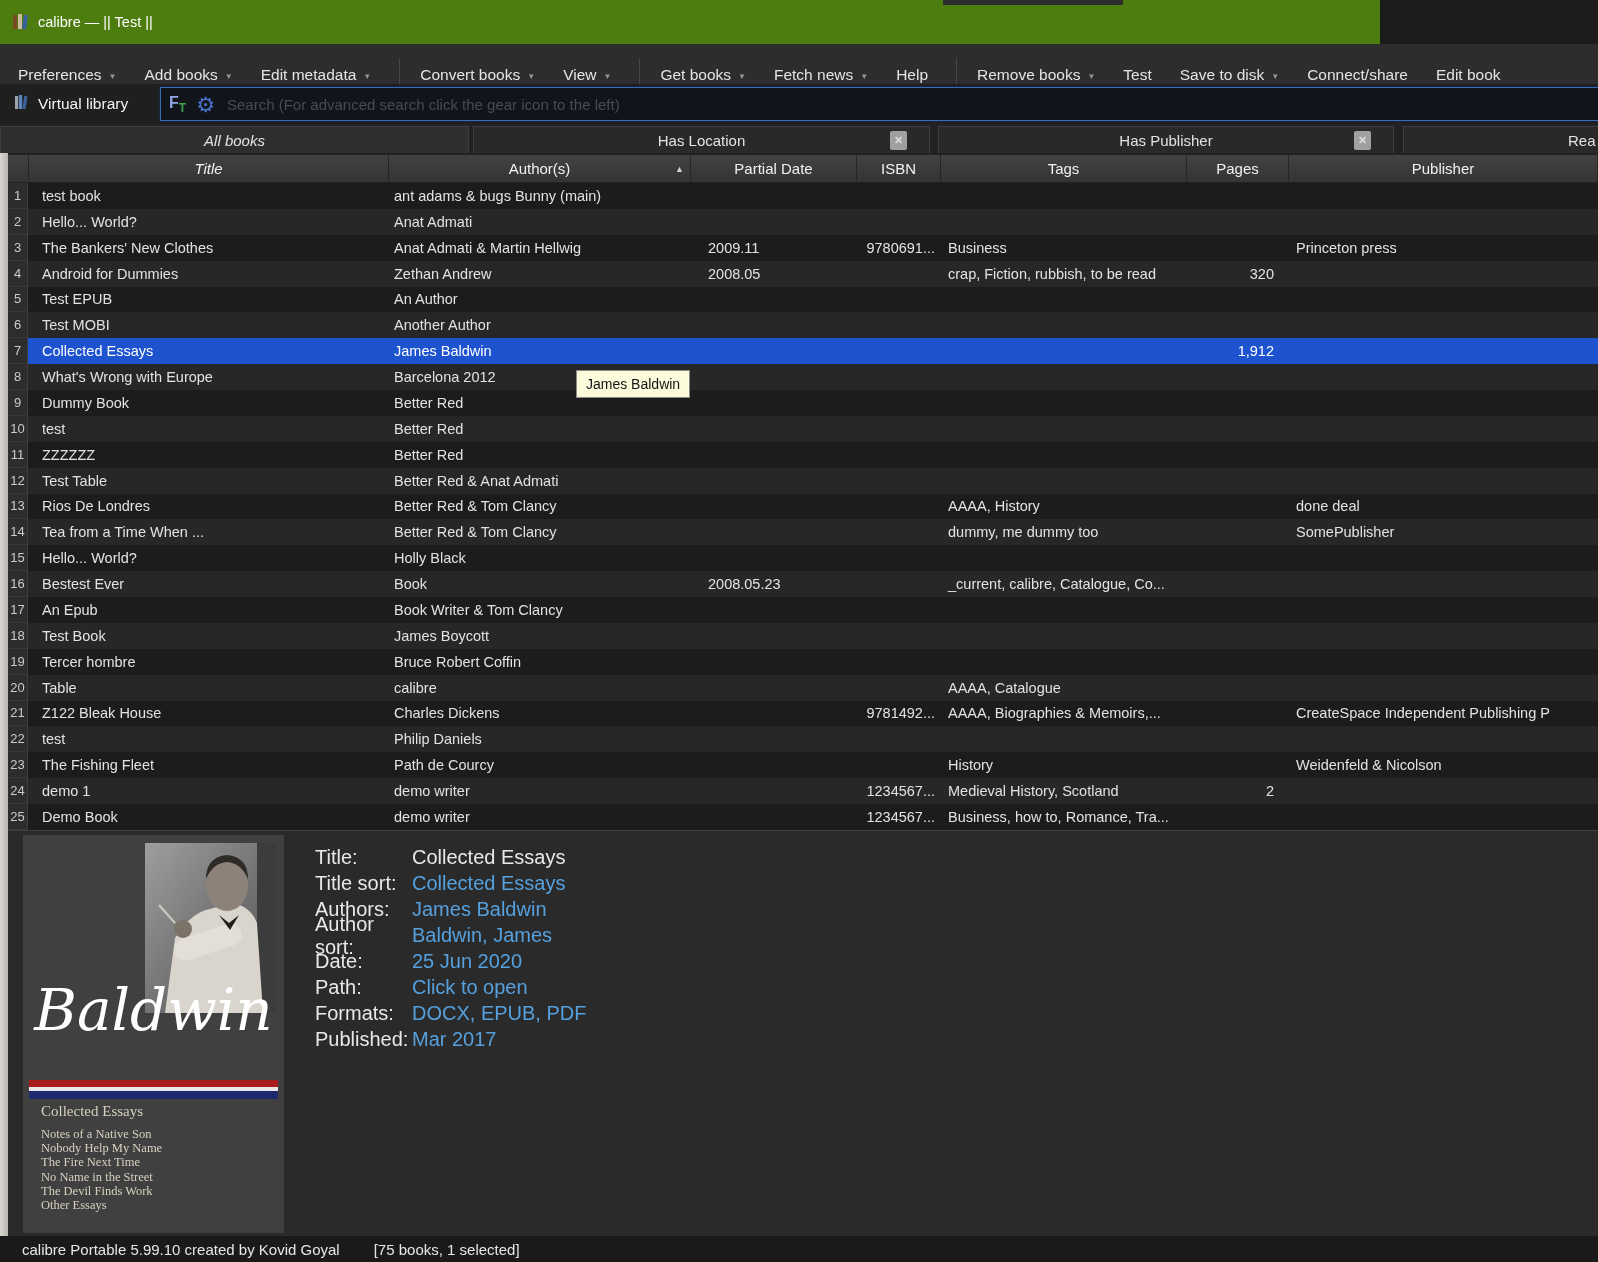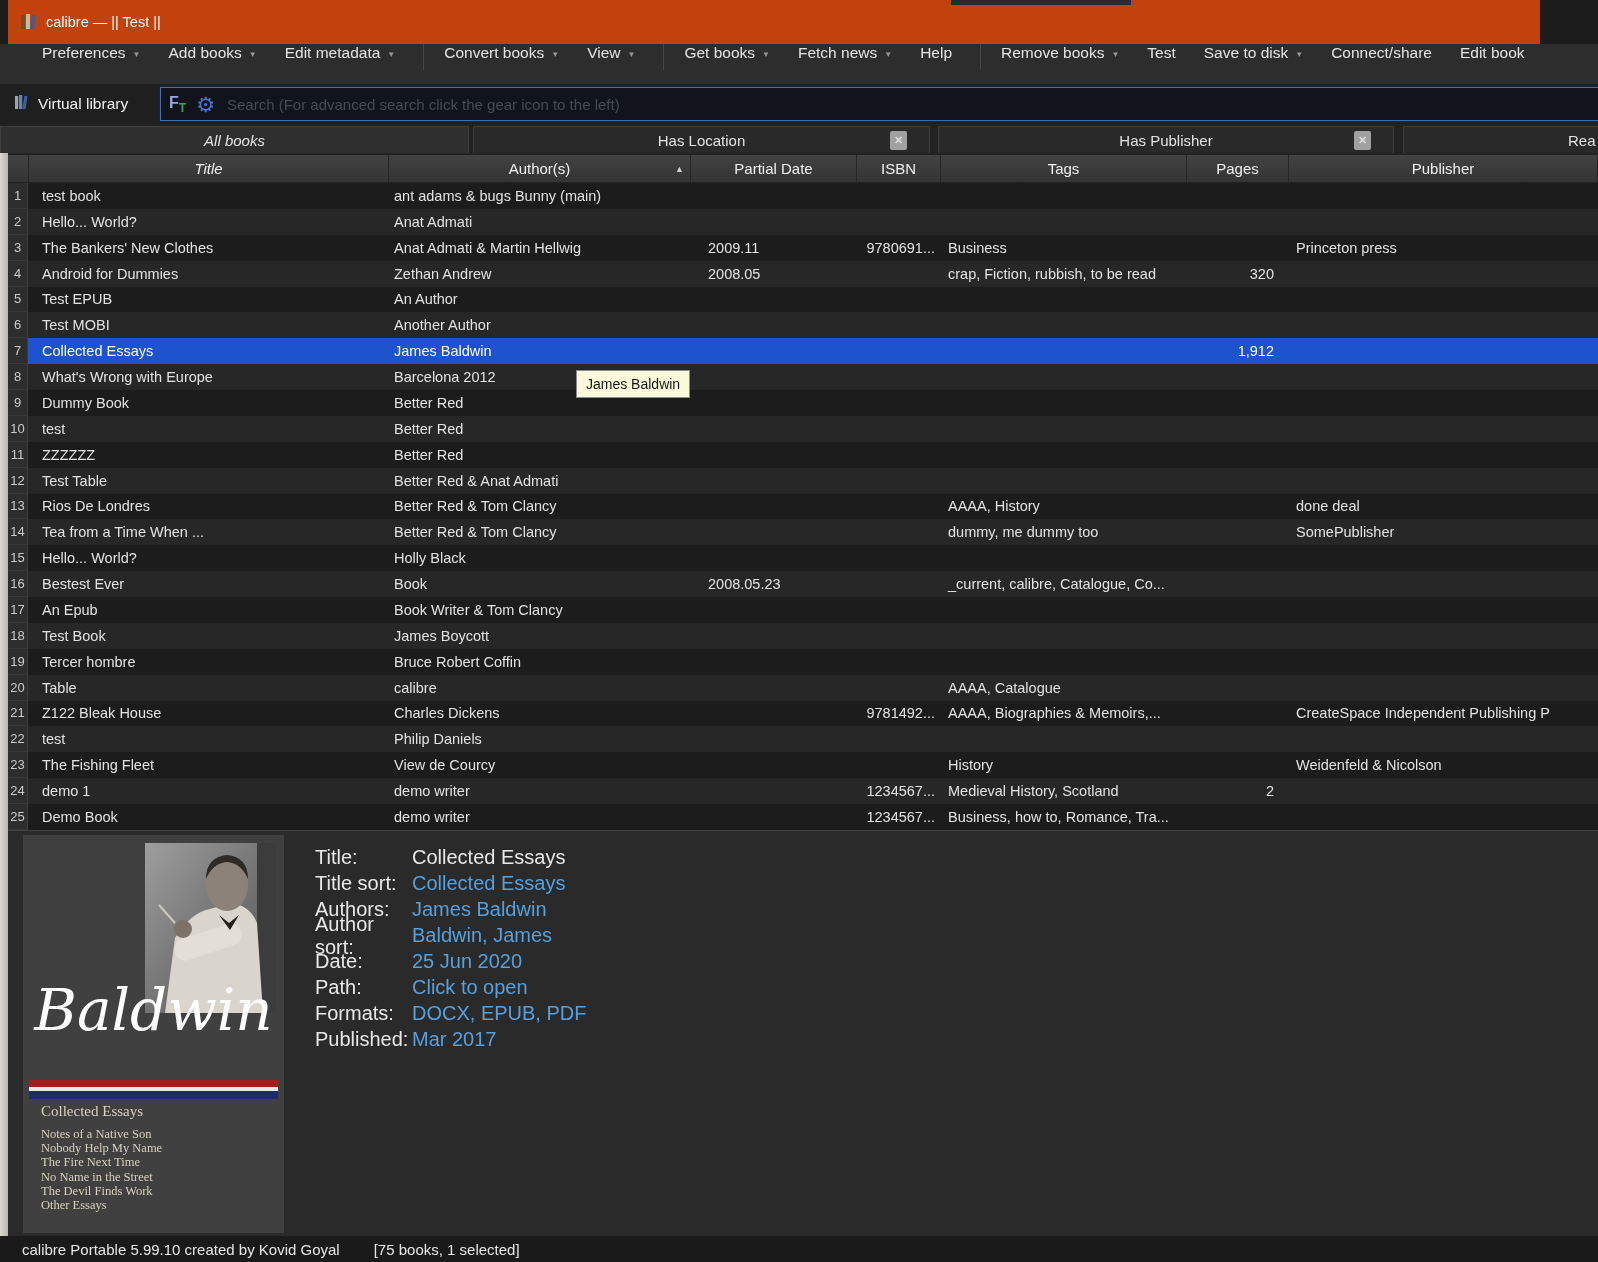--- a/index.html
+++ b/index.html
@@ -1,28 +1,28 @@
 <!DOCTYPE html>
 <html><head>
 <meta charset="utf-8">
 <style>
   html,body{margin:0;padding:0;}
   body{width:1598px;height:1262px;position:relative;background:#1c1c1c;
        font-family:"Liberation Sans",sans-serif;overflow:hidden;-webkit-font-smoothing:antialiased;}
   .abs{position:absolute;}
 
   
-  #titlebar{left:8px;top:0;width:1532px;height:44px;background:#c2410c;}
+  #titlebar{left:0;top:0;width:1380px;height:44px;background:#4d7c0f;}
   #titlebar-notch{left:943px;top:0;width:180px;height:5px;background:#2b2b2b;}
   #app-icon{left:11px;top:11px;width:20px;height:20px;}
   #win-title{left:38px;top:0;height:44px;line-height:44px;color:#fff;font-size:14.5px;}
 
   
   #toolbar{left:0;top:44px;width:1598px;height:40px;background:#2d2d2d;display:flex;
-           align-items:flex-start;padding-left:32px;box-sizing:border-box;color:#e4e4e4;font-size:15.5px;}
+           align-items:flex-end;padding-left:8px;box-sizing:border-box;color:#e4e4e4;font-size:15.5px;}
   .tbitem{display:flex;align-items:center;padding:0 10px;margin-right:8px;white-space:nowrap;cursor:default;}
   .tbarrow{font-size:8px;color:#969696;margin-left:7px;padding-top:3px;}
   .tbsep{width:1px;height:26px;background:#474747;margin:0 10px;flex-shrink:0;}
 
   
   #searchrow{left:0;top:84px;width:1598px;height:40px;background:#1f1f1f;}
   #vlib{left:14px;top:0;height:40px;display:flex;align-items:center;gap:8px;color:#f2f2f2;font-size:15.5px;}
   #searchbox{left:160px;top:3px;width:1434px;height:32px;background:#11151b;border:1px solid #3b6cb4;
              box-shadow:0 0 0 1px #16243f;display:flex;align-items:center;padding:0 8px;}
   #ft-icon{font-weight:bold;margin-right:10px;white-space:nowrap;}
@@ -446,21 +446,21 @@
       <div class="cell c1">Philip Daniels</div>
       <div class="cell c2"></div>
       <div class="cell c3"></div>
       <div class="cell c4"></div>
       <div class="cell c5"></div>
       <div class="cell c6"></div>
     </div>
     <div class="row odd">
       <div class="gut">23</div>
       <div class="cell c0">The Fishing Fleet</div>
-      <div class="cell c1">View de Courcy</div>
+      <div class="cell c1">Path de Courcy</div>
       <div class="cell c2"></div>
       <div class="cell c3"></div>
       <div class="cell c4">History</div>
       <div class="cell c5"></div>
       <div class="cell c6">Weidenfeld &amp; Nicolson</div>
     </div>
     <div class="row even">
       <div class="gut">24</div>
       <div class="cell c0">demo 1</div>
       <div class="cell c1">demo writer</div>

